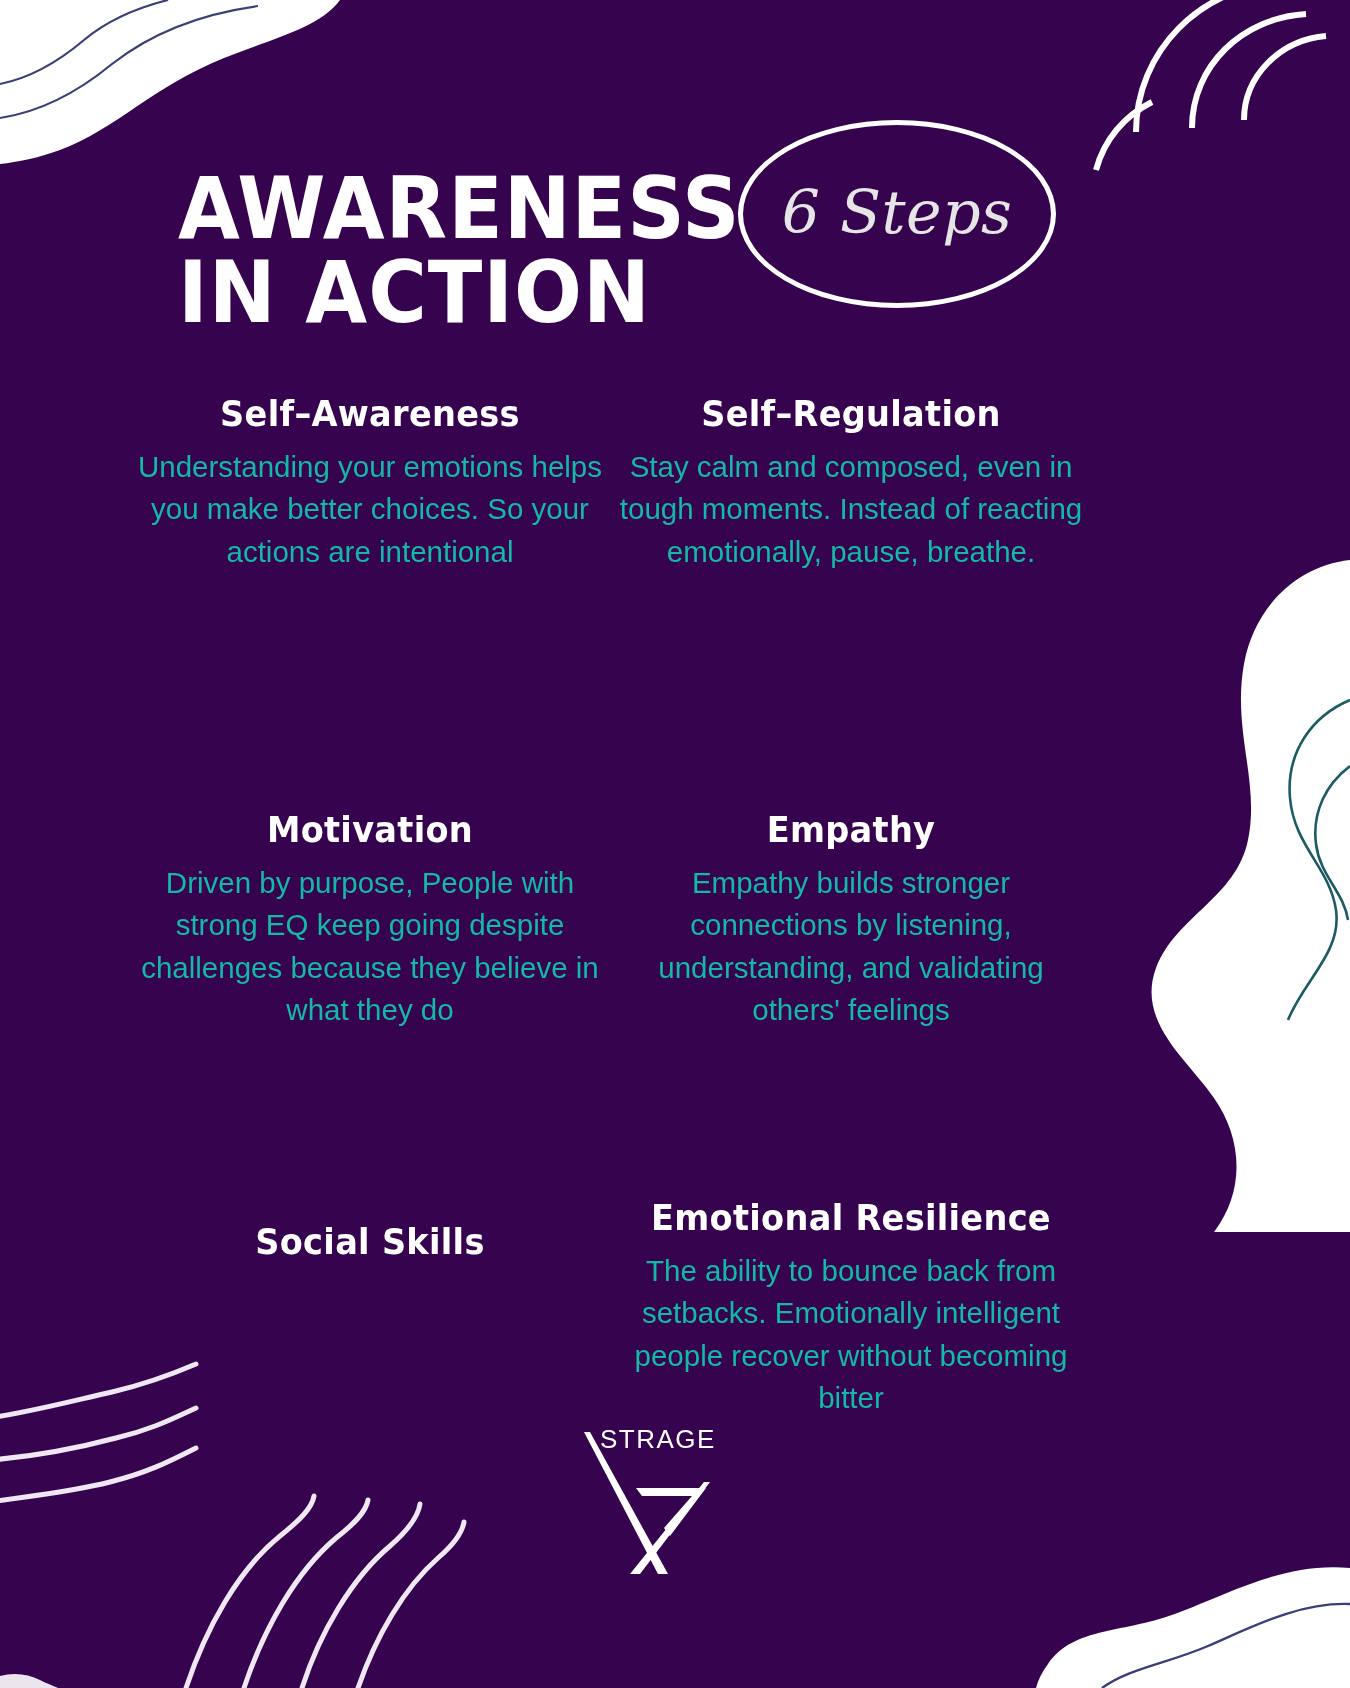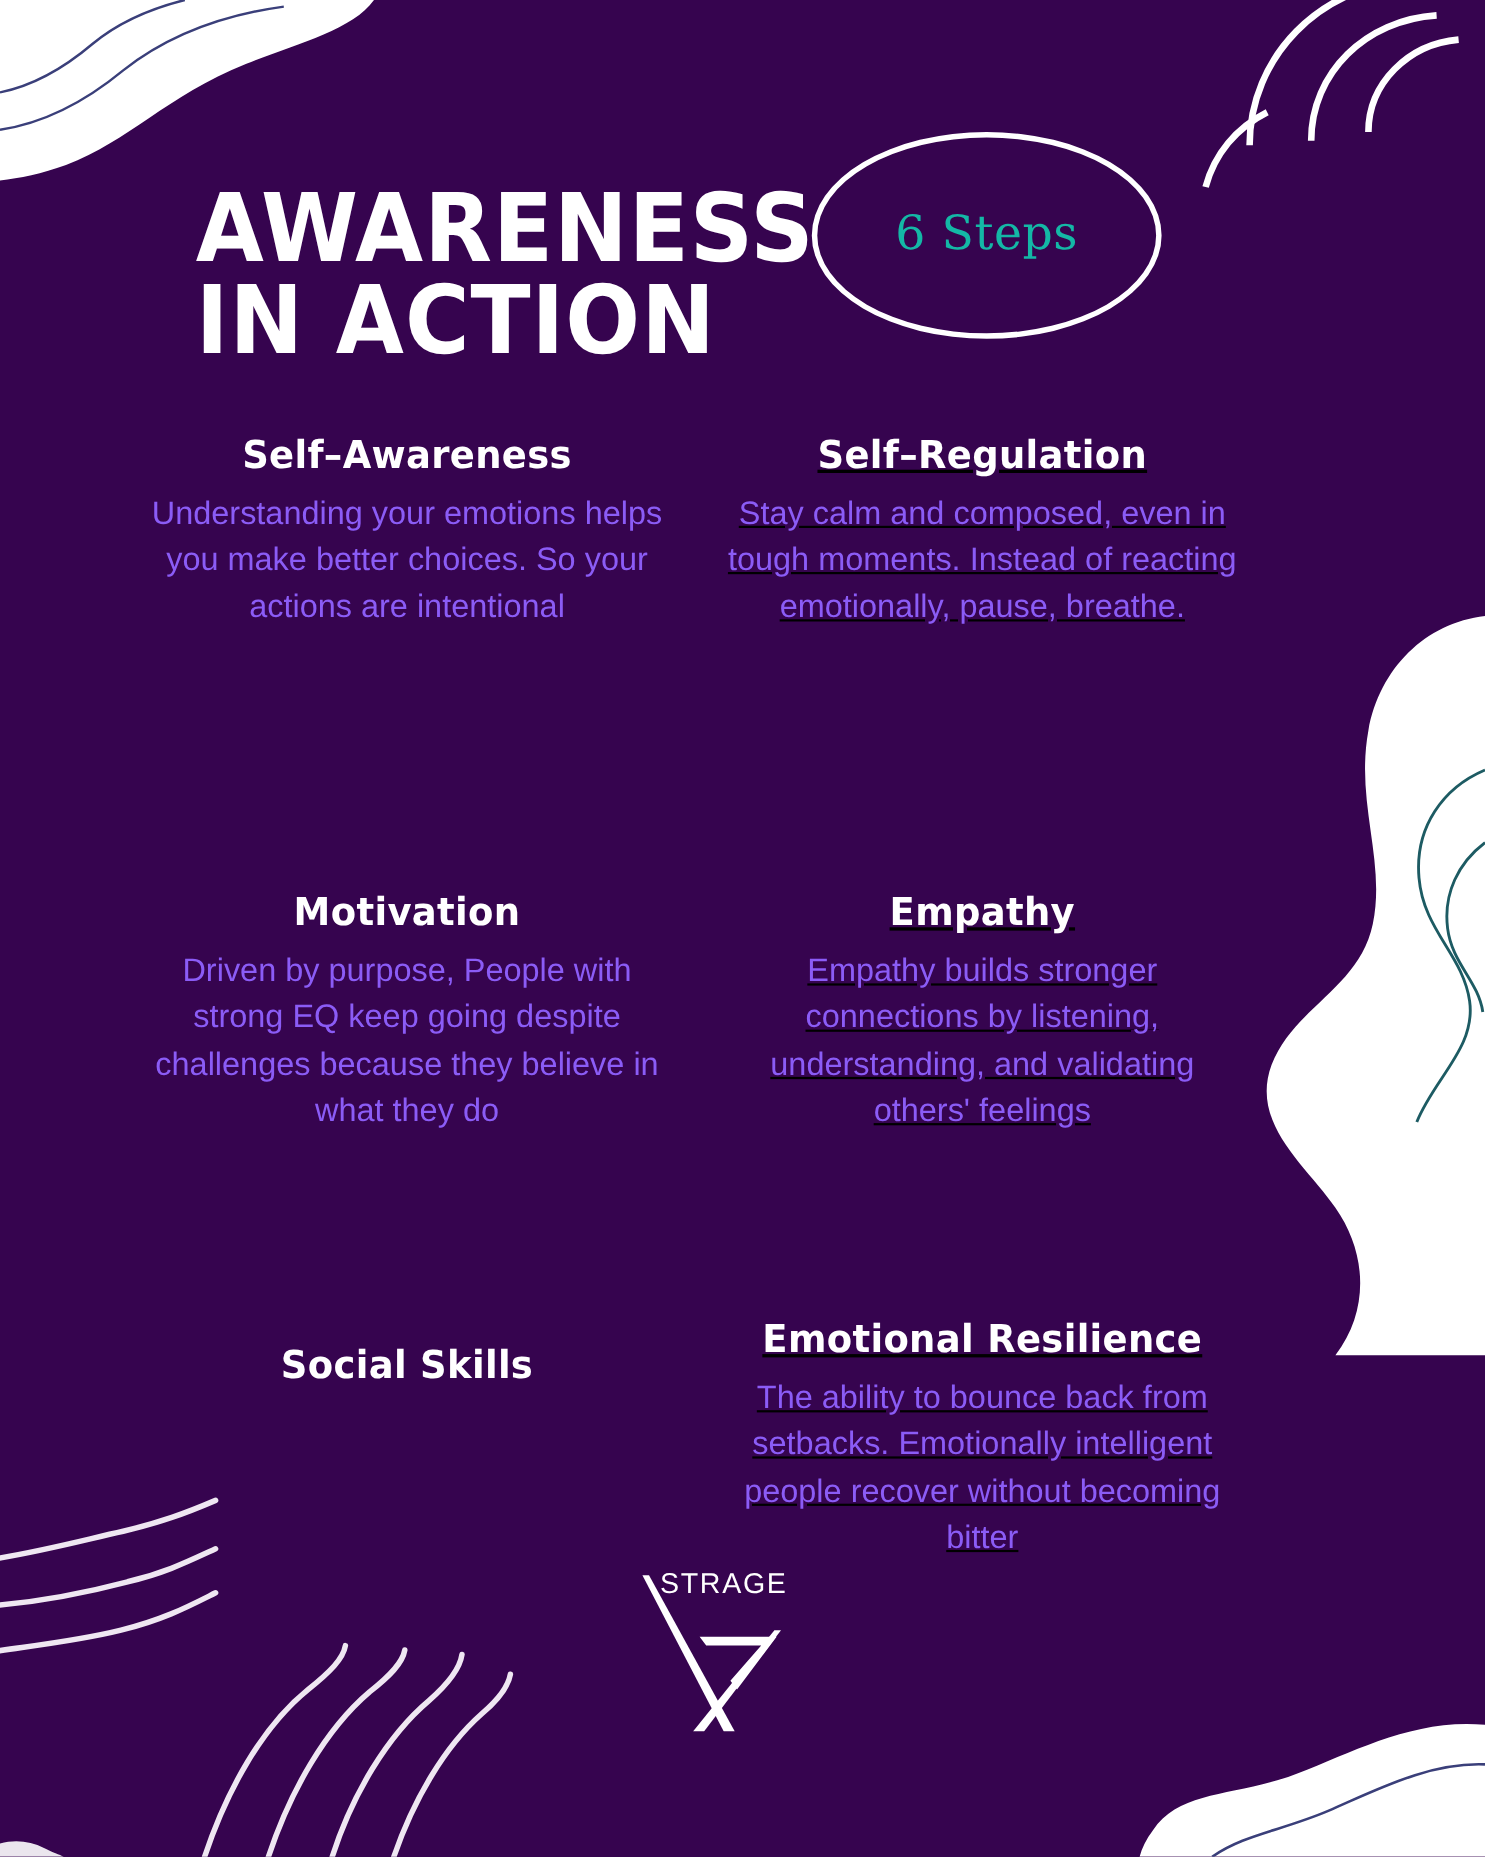--- a/index.html
+++ b/index.html
@@ -33,44 +33,45 @@
     position:absolute;left:738px;top:120px;width:318px;height:188px;
   }
   .badge .ring{
     position:absolute;inset:0;
     border:5px solid #ffffff;
     border-radius:50%;
   }
   .badge .ring-label{
     position:absolute;inset:0;
     display:flex;align-items:center;justify-content:center;
-    color:#14b8a6;
+    color:#e5e5e5;
     font-family:"DejaVu Serif",serif;
-    font-size:43px;
+    font-style:italic;
+    font-size:60px;
     letter-spacing:0.5px;
     padding-bottom:4px;
   }
 
   
   .grid{position:absolute;left:0;top:378px;width:1350px;}
   .row{position:relative;width:1350px;}
   .cell{position:absolute;width:470px;text-align:center;}
   .cell.left{left:135px;}
-  .cell.right{left:658px;text-decoration:underline;}
+  .cell.right{left:616px;}
   .step-title{
     color:#ffffff;
     font-family:"DejaVu Sans",sans-serif;
     font-weight:700;
     font-size:35px;
     letter-spacing:0.3px;
     margin:0 0 12px 0;
     transform:scaleX(0.96);
   }
   .step-body{
-    color:#8b5cf6;
+    color:#14b8a6;
     font-family:"Liberation Sans",sans-serif;
     font-weight:300;
     font-size:29.5px;
     line-height:1.44;
     margin:0;
     text-align:center;
   }
 
   
   .logo{position:absolute;left:576px;top:1424px;width:136px;height:150px;}

